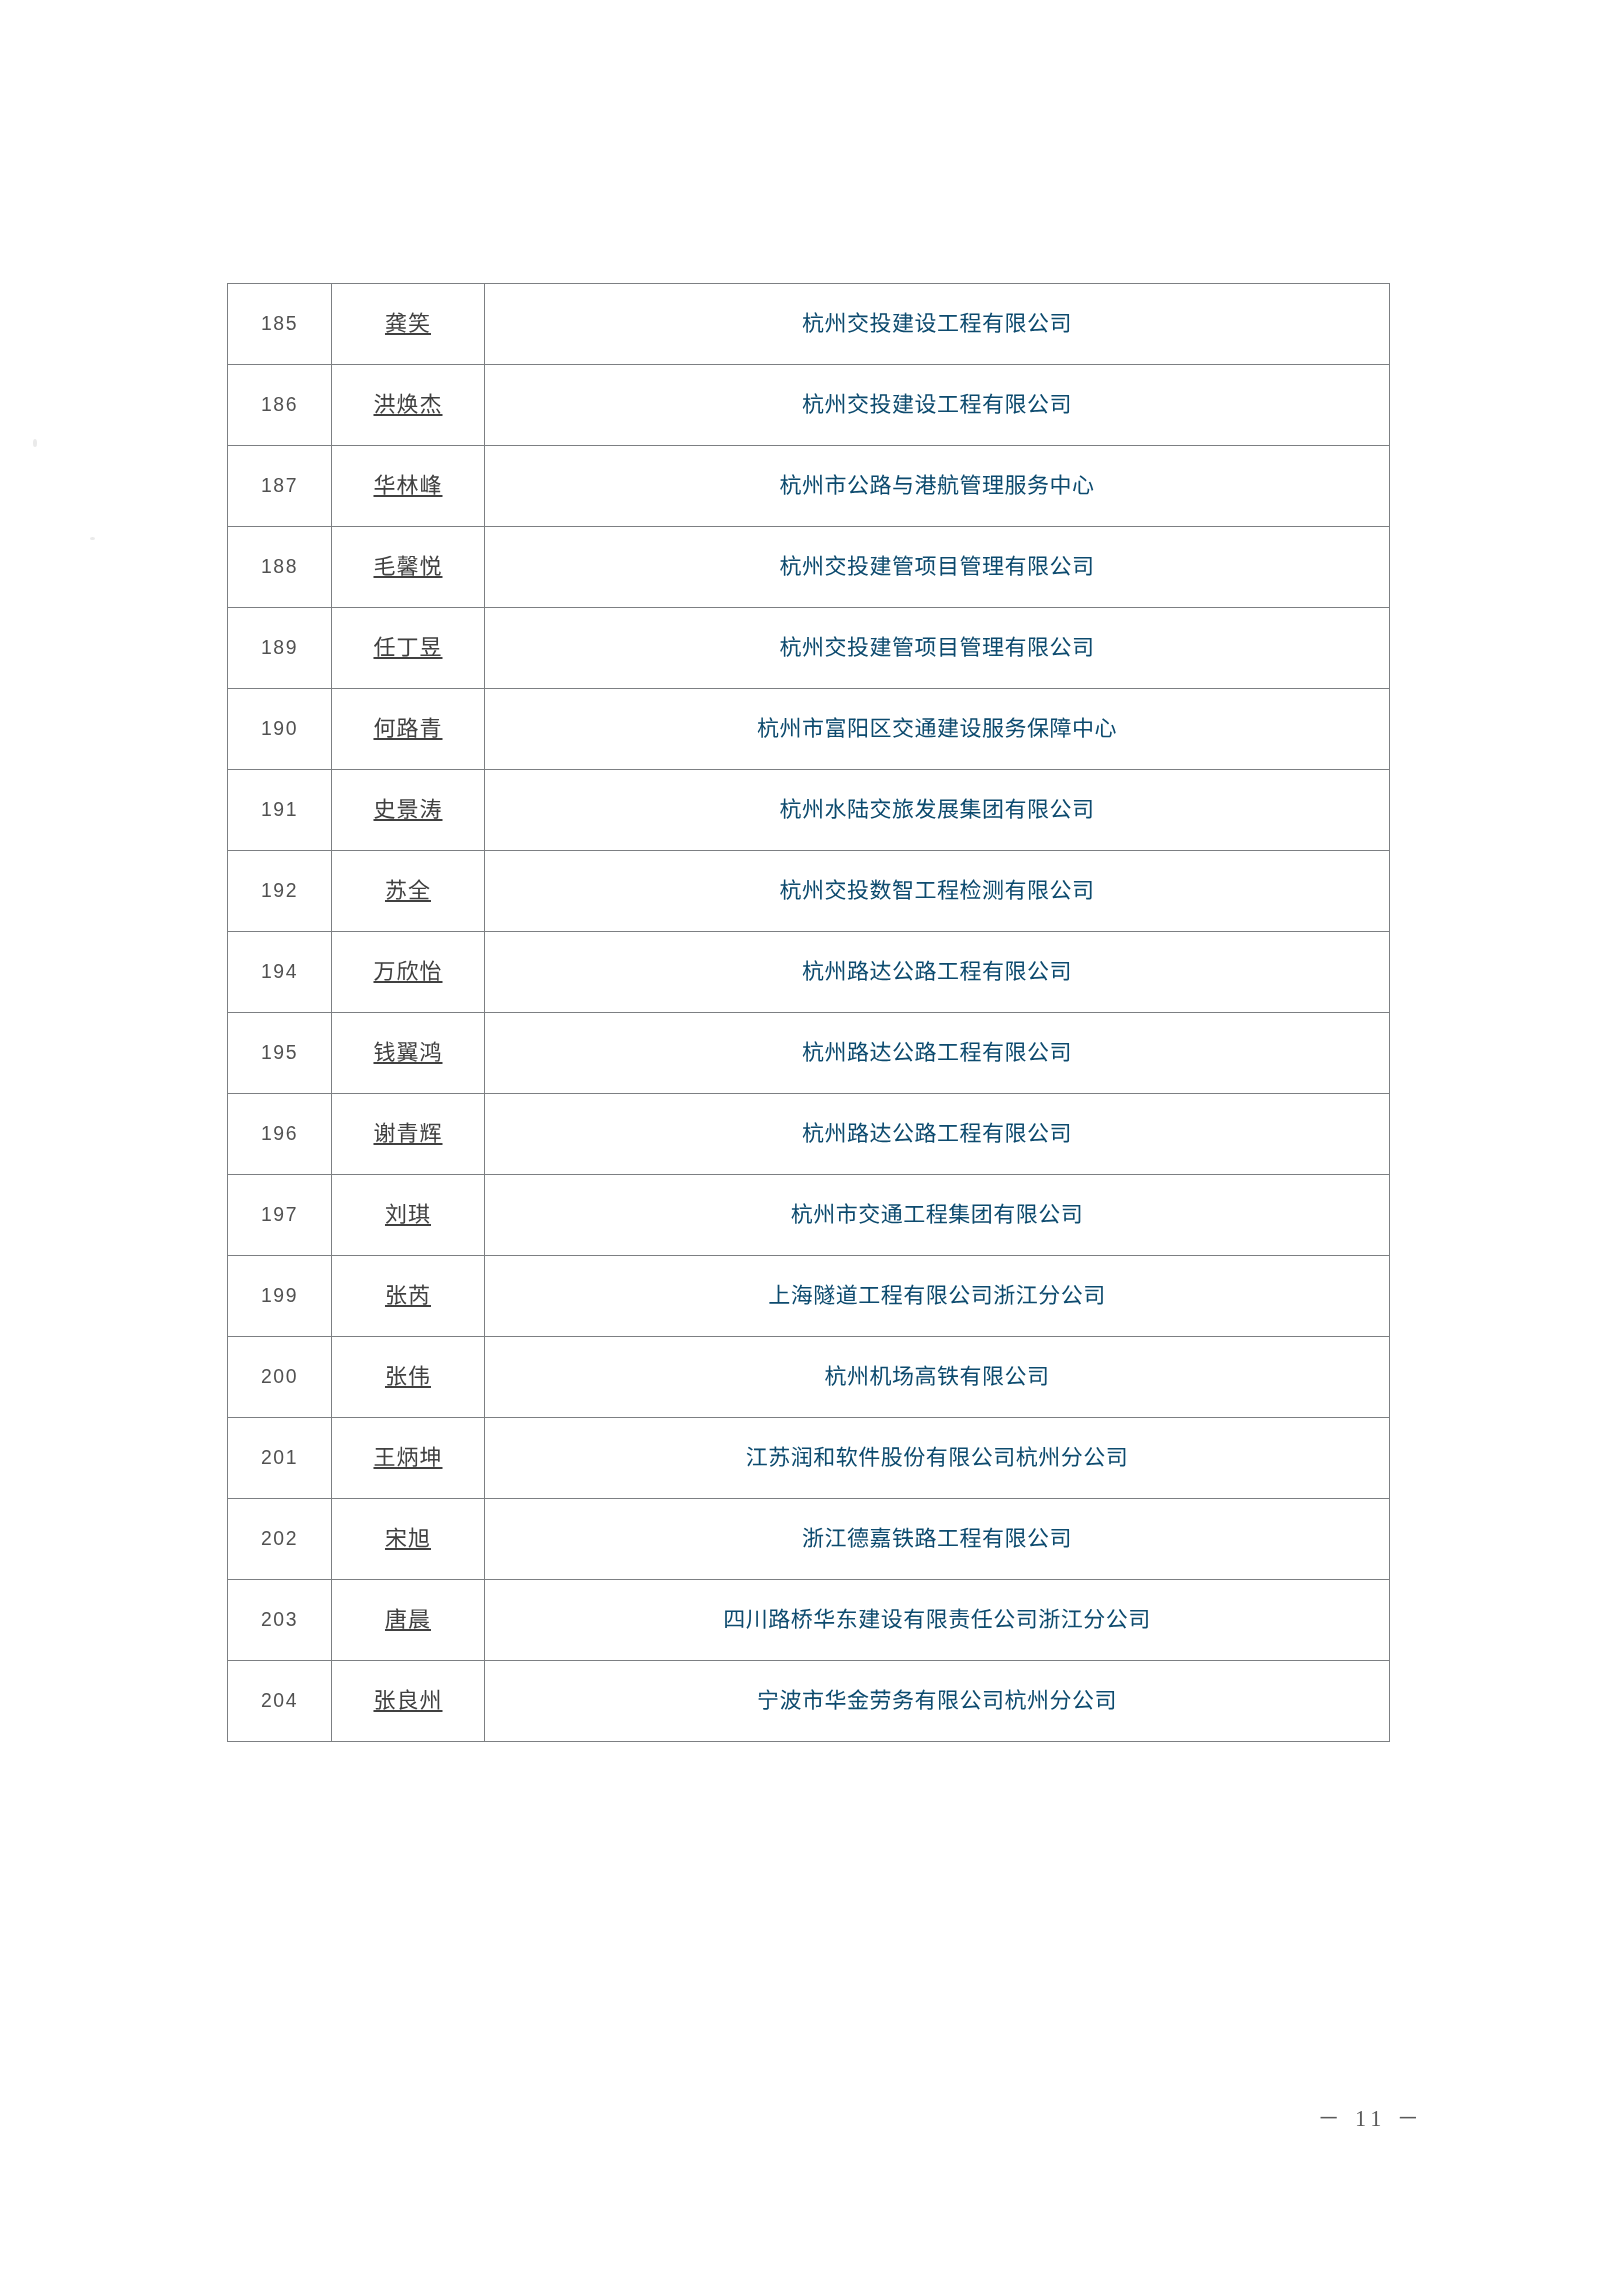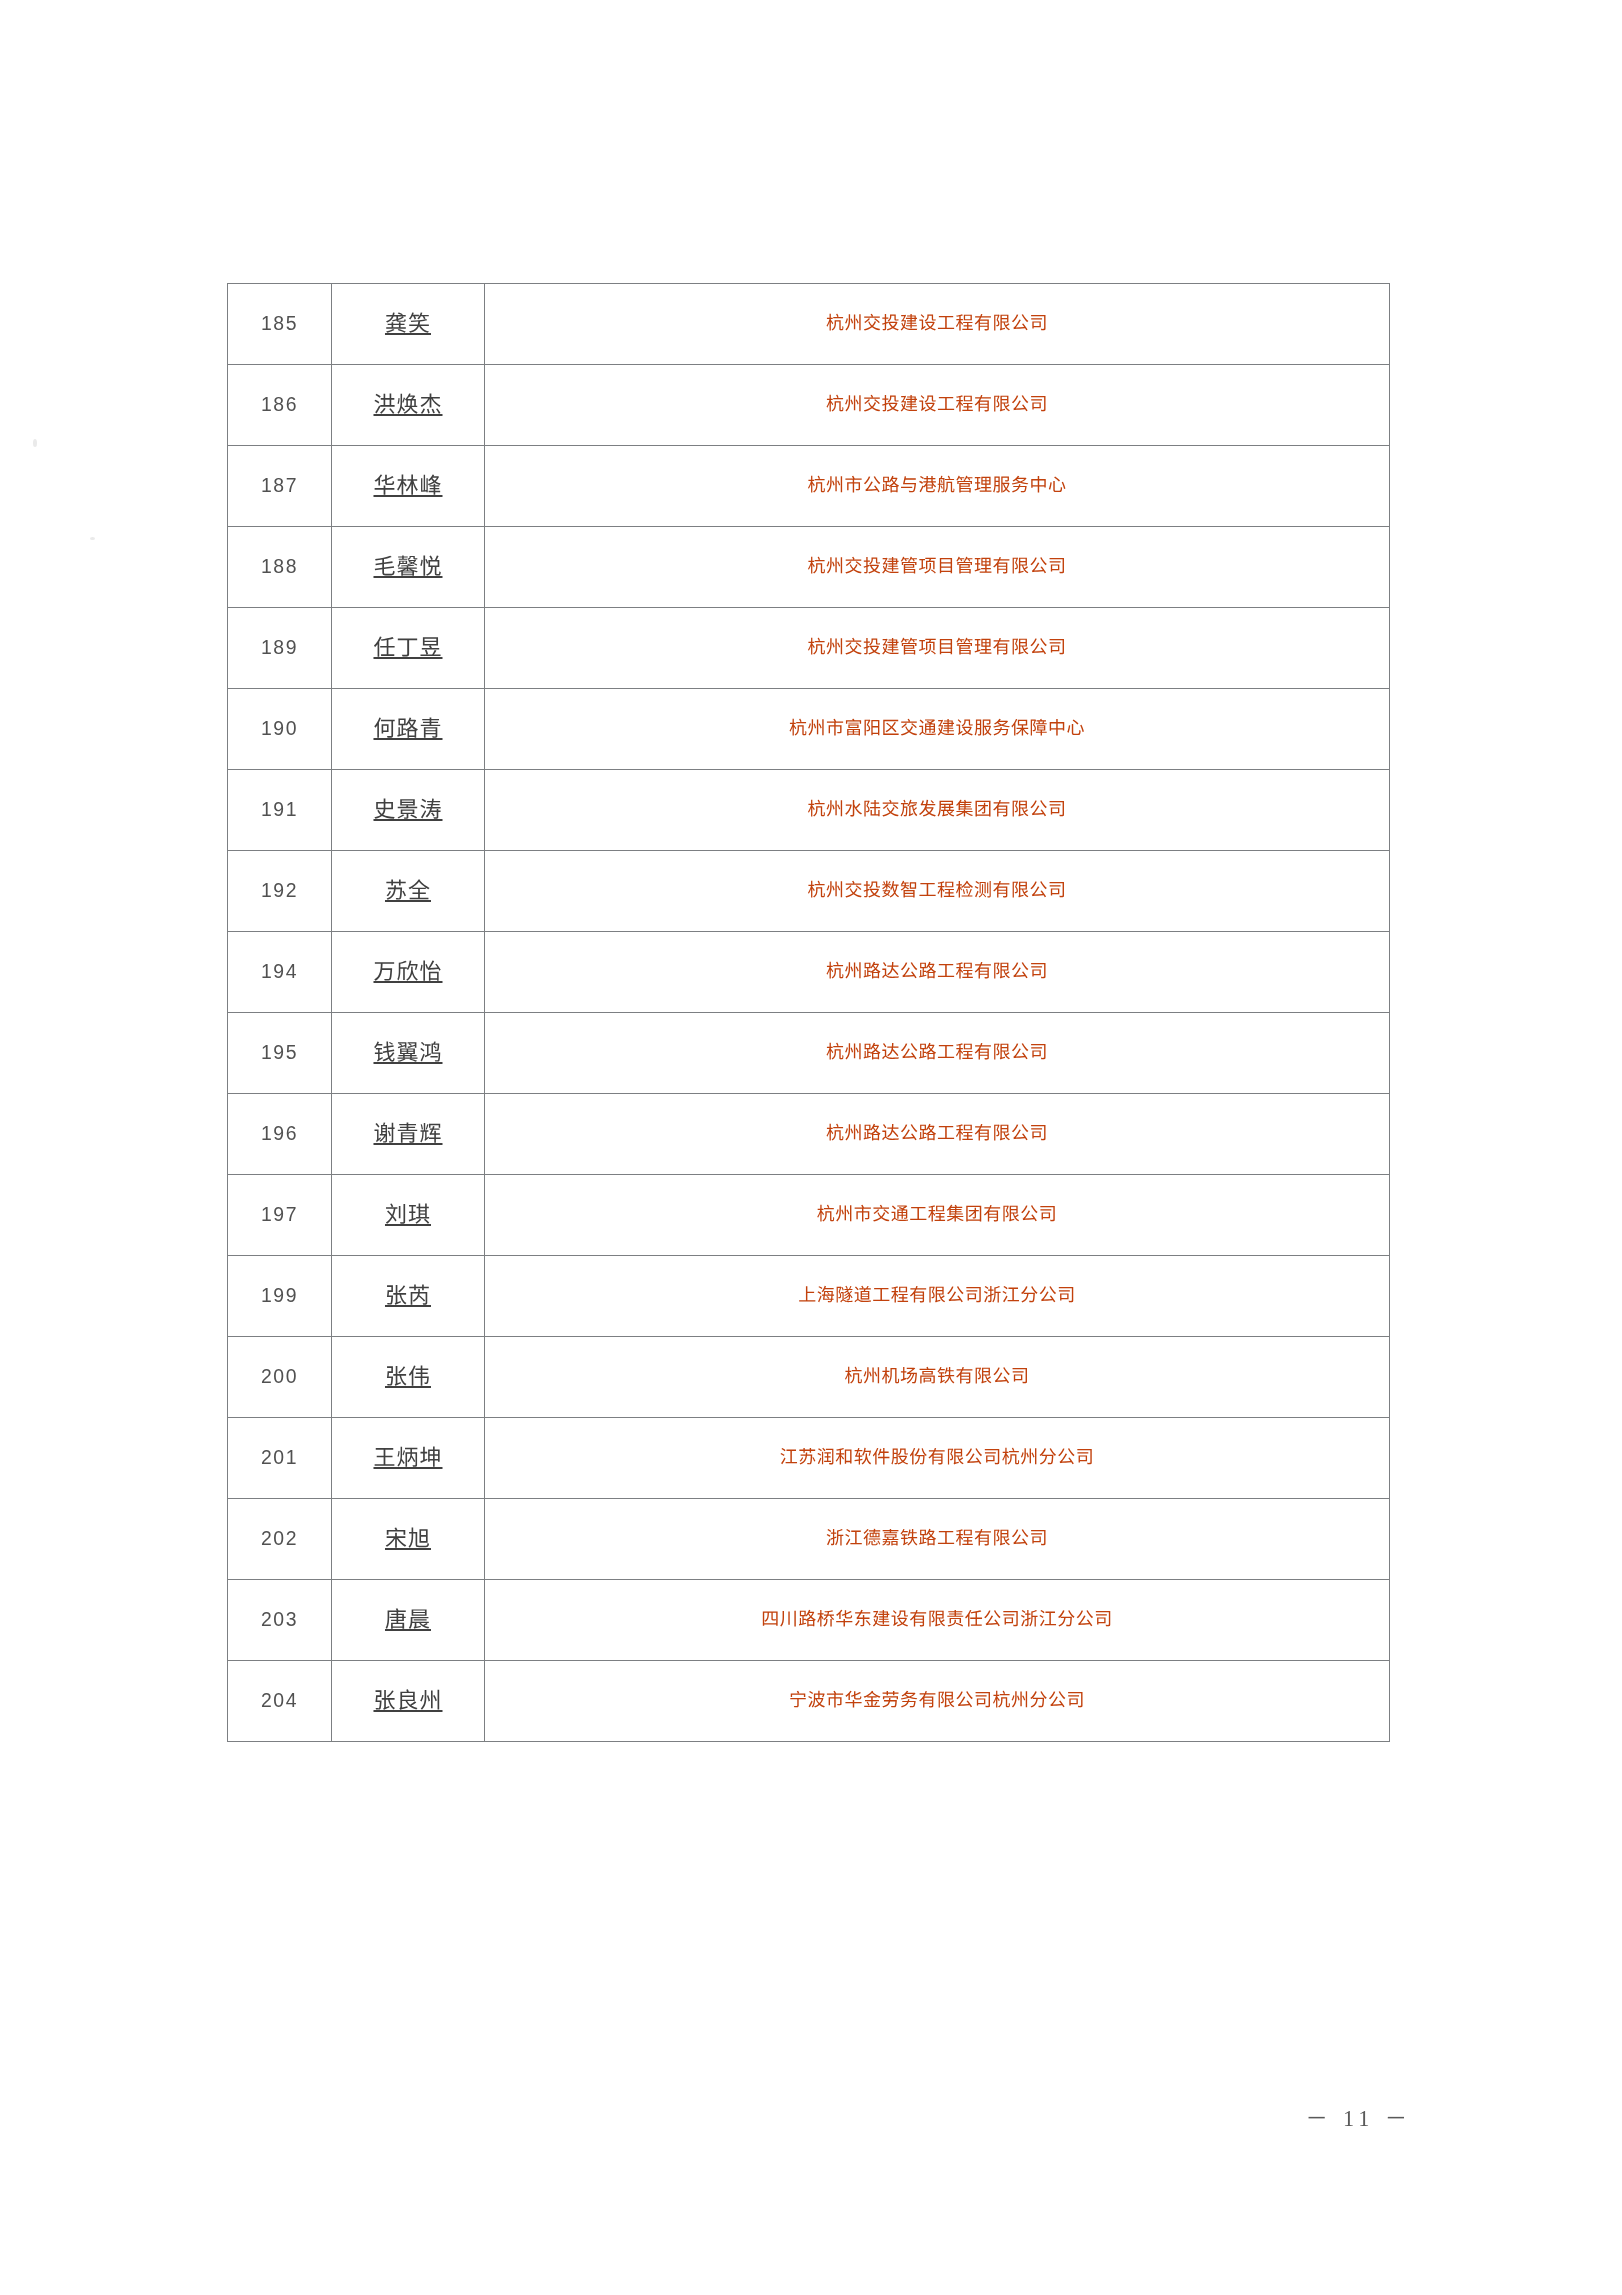--- a/index.html
+++ b/index.html
@@ -59,29 +59,29 @@
     letter-spacing: 1.5px;
     color: #515151;
   }
   .cell-name {
     font-size: 22px;
     letter-spacing: 1px;
     color: #404040;
     text-decoration: underline;
   }
   .cell-org {
-    font-size: 18px;
+    font-size: 22px;
     letter-spacing: 0.5px;
-    color: #c2410c;
+    color: #0c4a6e;
   }
 
   
   .page-footer {
     position: absolute;
-    left: 4px;
+    left: 16px;
     top: 2100px;
     width: 1408px;
     text-align: right;
   }
   .page-number {
     display: inline-block;
     font-family: "Liberation Serif", "DejaVu Serif", serif;
     font-size: 22.3px;
     letter-spacing: 4.9px;
     color: #5a5a5a;

